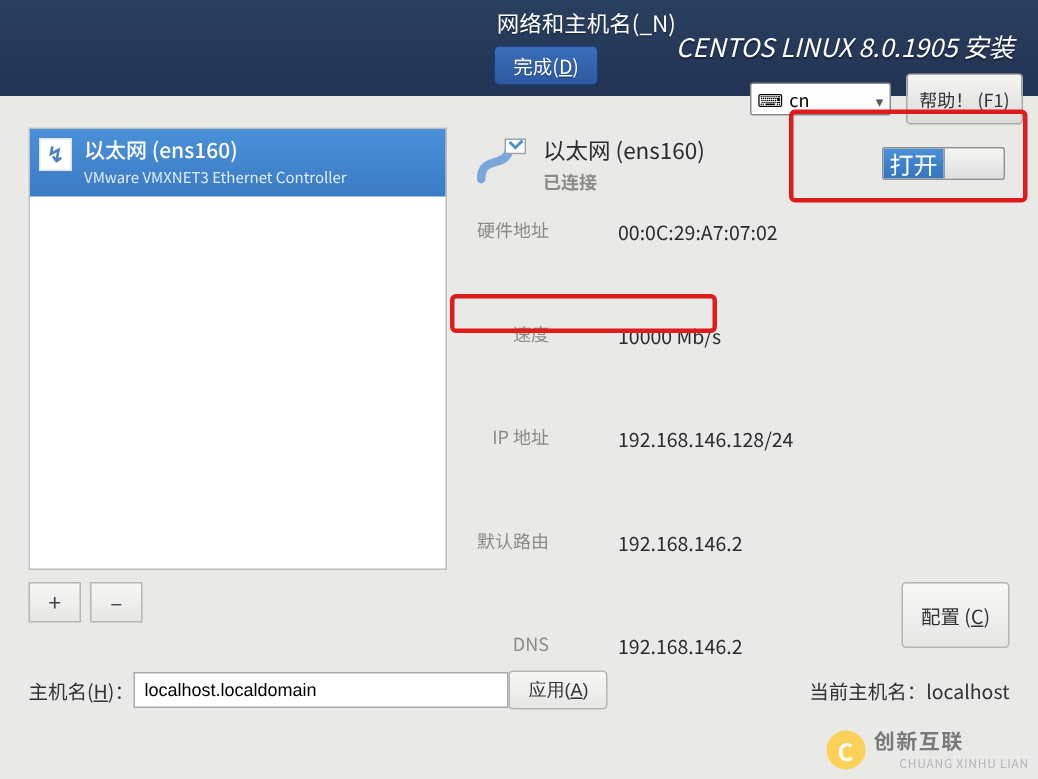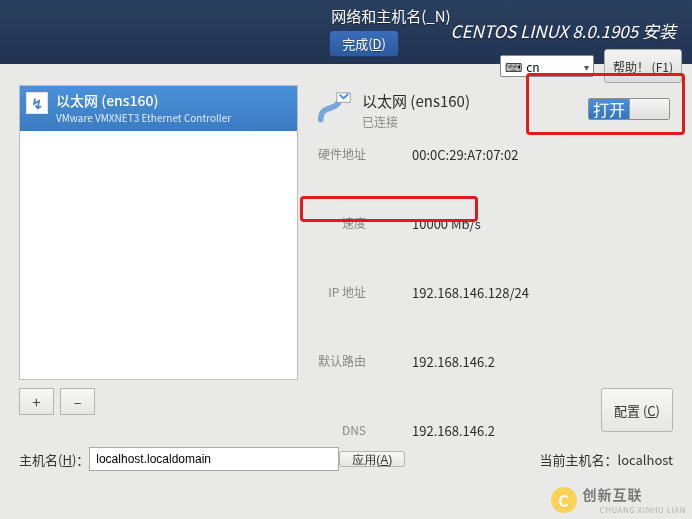--- a/index.html
+++ b/index.html
@@ -133,21 +133,21 @@
   .dev-header {
     display:flex; gap:8px; align-items:flex-start;
     margin-bottom:12px;
   }
   .dev-header .big-icon {
     width:38px;height:36px;
     position:relative;
   }
   .big-icon svg { width:100%;height:100%; }
   .dev-header .title { font-size:15px; color:#2c2c2c; }
-  .dev-header .status { font-size:12px; color:#8a8a88; margin-top:2px;}
+  .dev-header .status { font-size:12px; color:#8a8a88; margin-top:2px;font-weight:bold;}
 
   .kv-table { display:grid; grid-template-columns: 50px 1fr; row-gap:8px; column-gap:6px;gap:44px;}
   .kv-label { text-align:right; color:#8a8a88; font-size:12px; padding-top:3px;}
   .kv-val { color:#2c2c2c; font-size:13px; padding:3px 2px;}
 
   
   .red-box { position:absolute; border:3px solid #e01b1b; border-radius:4px; pointer-events:none; }
   .red-ip { left:300px; top:196px; width:178px; height:26px; }
   .red-toggle { left:526px; top:73px; width:159px; height:62px; }
 
@@ -202,21 +202,21 @@
   .host-row .lbl .u { text-decoration:underline; }
   .host-input {
     flex:0 0 250px;
     height:24px;
     border:1px solid #a9a9a7;
     background:#fff;
     padding:0 6px;
     font-size:12px;
   }
   .apply-btn {
-    height:16px;
+    height:26px;
     padding:0 12px;
     border:1px solid #b5b5b3;
     border-radius:3px;
     background:linear-gradient(to bottom,#f7f7f5,#e6e6e4);
     font-size:12px; color:#333;
   }
   .apply-btn .u { text-decoration:underline; }
   .cur-host-lbl { margin-left:auto; color:#333; }
   .cur-host-val { color:#333; }
 

